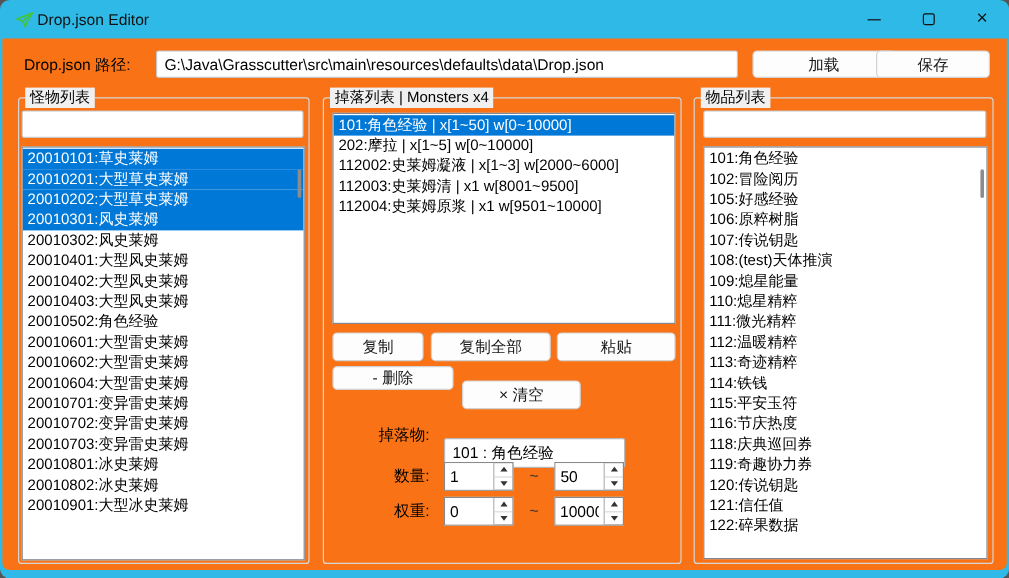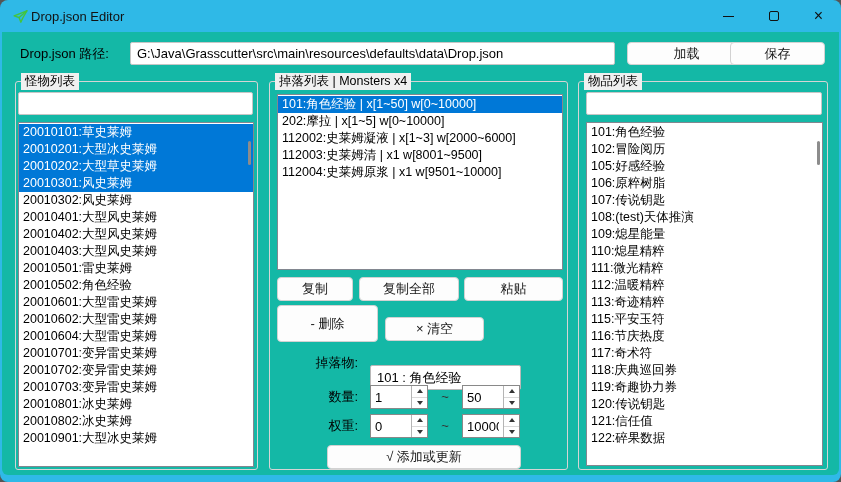--- a/index.html
+++ b/index.html
@@ -16,21 +16,21 @@
   .title-text{ margin-left:2px; font-size:13px; color:#121212; }
   .win-controls{ margin-left:auto; display:flex; height:32px; }
   .win-btn{ width:45px; height:32px; display:flex; align-items:center;
             justify-content:center; cursor:default; }
   .glyph-min{ width:11px; height:1px; background:#111; }
   .glyph-max{ width:10px; height:10px; border:1.2px solid #111; border-radius:2px; }
   .glyph-close{ font-size:16px; line-height:16px; color:#111; }
 
   
   .client{ position:absolute; left:2px; right:2px; top:32px; bottom:7px;
-           background:#14b8a6; border-radius:0 0 6px 6px; }
+           background:#f97316; border-radius:0 0 6px 6px; }
 
   .lbl{ position:absolute; font-size:13px; color:#000; }
 
   .txt{ position:absolute; background:#fff; border:1px solid #c6c6c6;
         border-radius:2px; font-size:13px; color:#000; padding:0 6px;
         font-family:"Liberation Sans","DejaVu Sans",sans-serif; outline:none; }
 
   .btn{ position:absolute; background:#fdfdfd; border:1px solid #d2d2d2;
         border-radius:4px; font-size:13px; color:#161616; display:flex;
         align-items:center; justify-content:center; cursor:default;
@@ -96,28 +96,27 @@
     <input class="txt" style="left: 128px; top: 10px; width: 485px; height: 23px;" value="G:\Java\Grasscutter\src\main\resources\defaults\data\Drop.json">
     <div class="btn" style="left:625px; top:10px; width:119px; height:23px;">加载</div>
     <div class="btn" style="left:728px; top:10px; width:95px; height:23px;">保存</div>
 
     <div class="gbox" style="left:13px; top:49px; width:243px; height:389px;">
       <span class="gbox-label">怪物列表</span>
       <input class="txt" style="left: 2px; top: 10px; width: 235px; height: 23px;" value="">
       <div class="listbox" style="left:2px; top:40px; width:236px; height:345px;">
         <div class="list-inner">
             <div class="list-item selected">20010101:草史莱姆</div>
-            <div class="list-item selected">20010201:大型冰史莱姆</div>
+            <div class="list-item selected">20010201:大型草史莱姆</div>
             <div class="list-item selected">20010202:大型草史莱姆</div>
             <div class="list-item selected">20010301:风史莱姆</div>
             <div class="list-item">20010302:风史莱姆</div>
             <div class="list-item">20010401:大型风史莱姆</div>
             <div class="list-item">20010402:大型风史莱姆</div>
             <div class="list-item">20010403:大型风史莱姆</div>
-            <div class="list-item">20010501:雷史莱姆</div>
             <div class="list-item">20010502:角色经验</div>
             <div class="list-item">20010601:大型雷史莱姆</div>
             <div class="list-item">20010602:大型雷史莱姆</div>
             <div class="list-item">20010604:大型雷史莱姆</div>
             <div class="list-item">20010701:变异雷史莱姆</div>
             <div class="list-item">20010702:变异雷史莱姆</div>
             <div class="list-item">20010703:变异雷史莱姆</div>
             <div class="list-item">20010801:冰史莱姆</div>
             <div class="list-item">20010802:冰史莱姆</div>
             <div class="list-item">20010901:大型冰史莱姆</div>
@@ -135,21 +134,21 @@
             <div class="list-item">202:摩拉 | x[1~5] w[0~10000]</div>
             <div class="list-item">112002:史莱姆凝液 | x[1~3] w[2000~6000]</div>
             <div class="list-item">112003:史莱姆清 | x1 w[8001~9500]</div>
             <div class="list-item">112004:史莱姆原浆 | x1 w[9501~10000]</div>
           </div>
       </div>
 
       <div class="btn" style="left:7px; top:195px; width:76px; height:24px;">复制</div>
       <div class="btn" style="left:89px; top:195px; width:100px; height:24px;">复制全部</div>
       <div class="btn" style="left:194px; top:195px; width:99px; height:24px;">粘贴</div>
-      <div class="btn" style="left:7px; top:223px; width:101px; height:37px;">- 删除</div>
+      <div class="btn" style="left:7px; top:223px; width:101px; height:20px;">- 删除</div>
       <div class="btn" style="left:115px; top:223px; width:99px; height:24px;margin-top:12px;">× 清空</div>
 
       <div class="lbl" style="left:20px; top:268px; width:68px; height:25px; line-height:25px; text-align:right;">掉落物:</div>
       <input class="txt" style="left: 100px; top: 267px; width: 151px; height: 25px; border-color: rgb(185, 185, 185); margin-top: 16px;" value="101 : 角色经验">
 
       <div class="lbl" style="left:20px; top:303px; width:68px; height:24px; line-height:24px; text-align:right;">数量:</div>
       <div class="spin" style="left:100px; top:303px; width:58px; height:24px;">
         <input value="1" style="">
         <div class="arrows">
           <div class="acell">
@@ -191,42 +190,41 @@
         <div class="arrows">
           <div class="acell">
               <div class="tri-up"></div>
             </div>
           <div class="acell">
               <div class="tri-down"></div>
             </div>
         </div>
       </div>
 
-      <div class="btn" style="left:57px; top:363px; width:194px; height:24px;">√ 添加或更新</div>
     </div>
 
     <div class="gbox" style="left:576px; top:49px; width:250px; height:389px;">
       <span class="gbox-label">物品列表</span>
       <input class="txt" style="left: 7px; top: 10px; width: 236px; height: 23px;" value="">
       <div class="listbox" style="left:7px; top:40px; width:237px; height:344px;">
         <div class="list-inner">
             <div class="list-item">101:角色经验</div>
             <div class="list-item">102:冒险阅历</div>
             <div class="list-item">105:好感经验</div>
             <div class="list-item">106:原粹树脂</div>
             <div class="list-item">107:传说钥匙</div>
             <div class="list-item">108:(test)天体推演</div>
             <div class="list-item">109:熄星能量</div>
             <div class="list-item">110:熄星精粹</div>
             <div class="list-item">111:微光精粹</div>
             <div class="list-item">112:温暖精粹</div>
             <div class="list-item">113:奇迹精粹</div>
+            <div class="list-item">114:铁钱</div>
             <div class="list-item">115:平安玉符</div>
             <div class="list-item">116:节庆热度</div>
-            <div class="list-item">117:奇术符</div>
             <div class="list-item">118:庆典巡回券</div>
             <div class="list-item">119:奇趣协力券</div>
             <div class="list-item">120:传说钥匙</div>
             <div class="list-item">121:信任值</div>
             <div class="list-item">122:碎果数据</div>
           </div>
         <div class="vthumb"></div>
       </div>
     </div>
 

